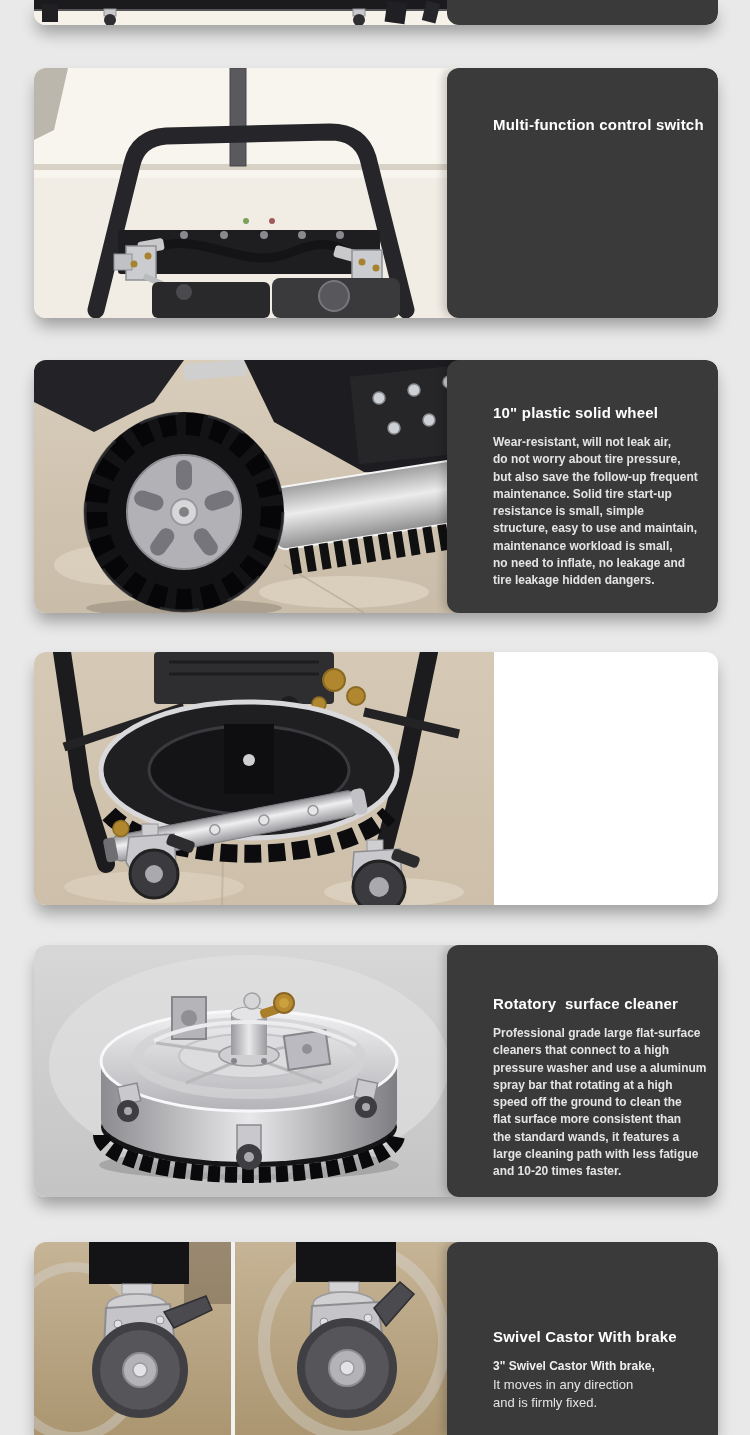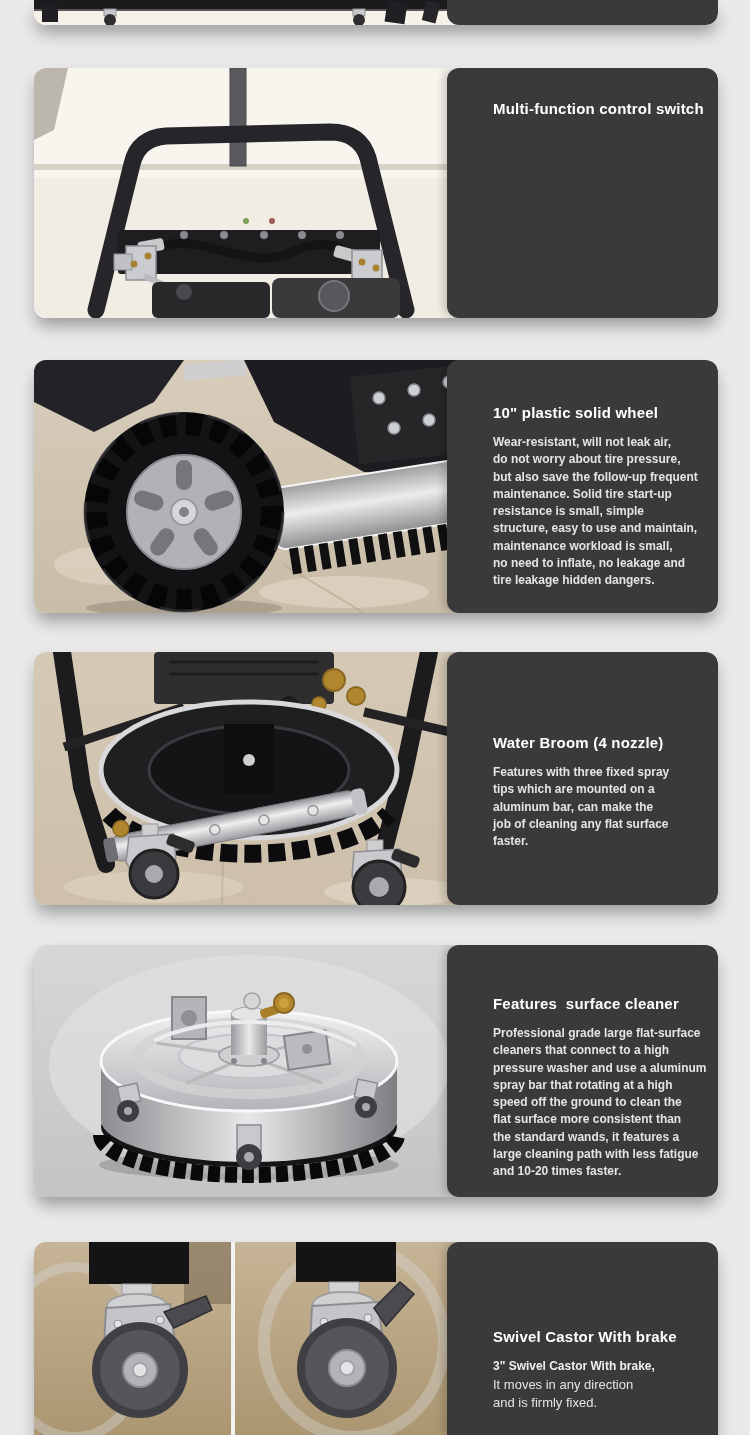--- a/index.html
+++ b/index.html
@@ -15,21 +15,21 @@
   .img-area{position:absolute;inset:0;}
   .img-area svg{display:block;width:100%;height:100%;}
   .panel{position:absolute;top:0;right:0;bottom:0;width:271px;background:#3a3a3a;
          border-radius:12px;box-sizing:border-box;padding:0 20px 0 46px;
          box-shadow:-4px 0 8px rgba(0,0,0,0.18);}
   .card-0 .panel{border-radius:0 0 12px 12px;box-shadow:none;}
   .card-5 .panel{border-radius:12px 12px 0 0;}
   .feature-title{margin:0;color:#ffffff;font-size:15px;font-weight:bold;letter-spacing:.2px;white-space:pre;}
   .feature-body{margin:13px 0 0;color:#e4e4e4;font-size:13px;line-height:17.3px;white-space:pre;}
   .cond{font-weight:bold;font-size:12.6px;transform:scaleX(.95);transform-origin:left top;letter-spacing:0;}
-  .pt-c1{padding-top:32px;margin-left:28px;} .pt-c2{padding-top:44px;} .pt-c3{padding-top:82px;}
+  .pt-c1{padding-top:48px;margin-left:28px;} .pt-c2{padding-top:44px;} .pt-c3{padding-top:82px;}
   .pt-c4{padding-top:50px;} .pt-c5{padding-top:86px;}
   .body-bold{margin:13px 0 0;color:#f0f0f0;font-size:12.6px;font-weight:bold;line-height:17.3px;white-space:pre;
              transform:scaleX(.95);transform-origin:left top;}
   .body-after-bold{margin:1px 0 16px;}
 </style>
 </head>
 <body>
 
 <div class="page">
 
@@ -230,28 +230,20 @@
         </g>
         <g>
           <rect x="333" y="188" width="16" height="14" fill="#cfcfd2" stroke="#97979b" stroke-width="1"></rect>
           <polygon points="320,200 366,197 368,228 348,247 330,245 318,224" fill="#c9c9cd" stroke="#8e8e92" stroke-width="1.5"></polygon>
           <rect x="358" y="198" width="28" height="12" rx="4" fill="#2c2c2f" transform="rotate(20 365 204)"></rect>
           <circle cx="345" cy="235" r="26" fill="#3b3b3f" stroke="#222222" stroke-width="3"></circle>
           <circle cx="345" cy="235" r="10" fill="#a9a9ae"></circle>
         </g>
       </svg>
     </div>
-    <div class="panel pt-c3">
-      <h3 class="feature-title">Water Broom (4 nozzle)</h3>
-      <p class="feature-body cond">Features with three fixed spray
-tips which are mounted on a
-aluminum bar, can make the
-job of cleaning any flat surface
-faster.</p>
-    </div>
   </section>
 
   <section class="card card-4">
     <div class="img-area">
       <svg viewBox="0 0 684 252" preserveAspectRatio="none">
         <defs>
           <linearGradient id="c4bg" x1="0" y1="0" x2="0" y2="1">
             <stop offset="0" stop-color="#d7d7d7"></stop>
               <stop offset="1" stop-color="#c4c4c4"></stop>
           </linearGradient>
@@ -314,21 +306,21 @@
           <rect x="203" y="180" width="24" height="26" fill="#c9c9cd" stroke="#8a8a8e" stroke-width="1.5"></rect>
           <circle cx="215" cy="212" r="13" fill="#3e3e42"></circle>
             <circle cx="215" cy="212" r="5" fill="#aaaaae"></circle>
           <rect x="322" y="136" width="20" height="18" fill="#c9c9cd" stroke="#8a8a8e" stroke-width="1.5" transform="rotate(12 332 145)"></rect>
           <circle cx="332" cy="162" r="11" fill="#3e3e42"></circle>
             <circle cx="332" cy="162" r="4" fill="#aaaaae"></circle>
         </g>
       </svg>
     </div>
     <div class="panel pt-c4">
-      <h3 class="feature-title">Features  surface cleaner</h3>
+      <h3 class="feature-title">Rotatory  surface cleaner</h3>
       <p class="feature-body cond">Professional grade large flat-surface
 cleaners that connect to a high
 pressure washer and use a aluminum
 spray bar that rotating at a high
 speed off the ground to clean the
 flat surface more consistent than
 the standard wands, it features a
 large cleaning path with less fatigue
 and 10-20 times faster.</p>
     </div>

